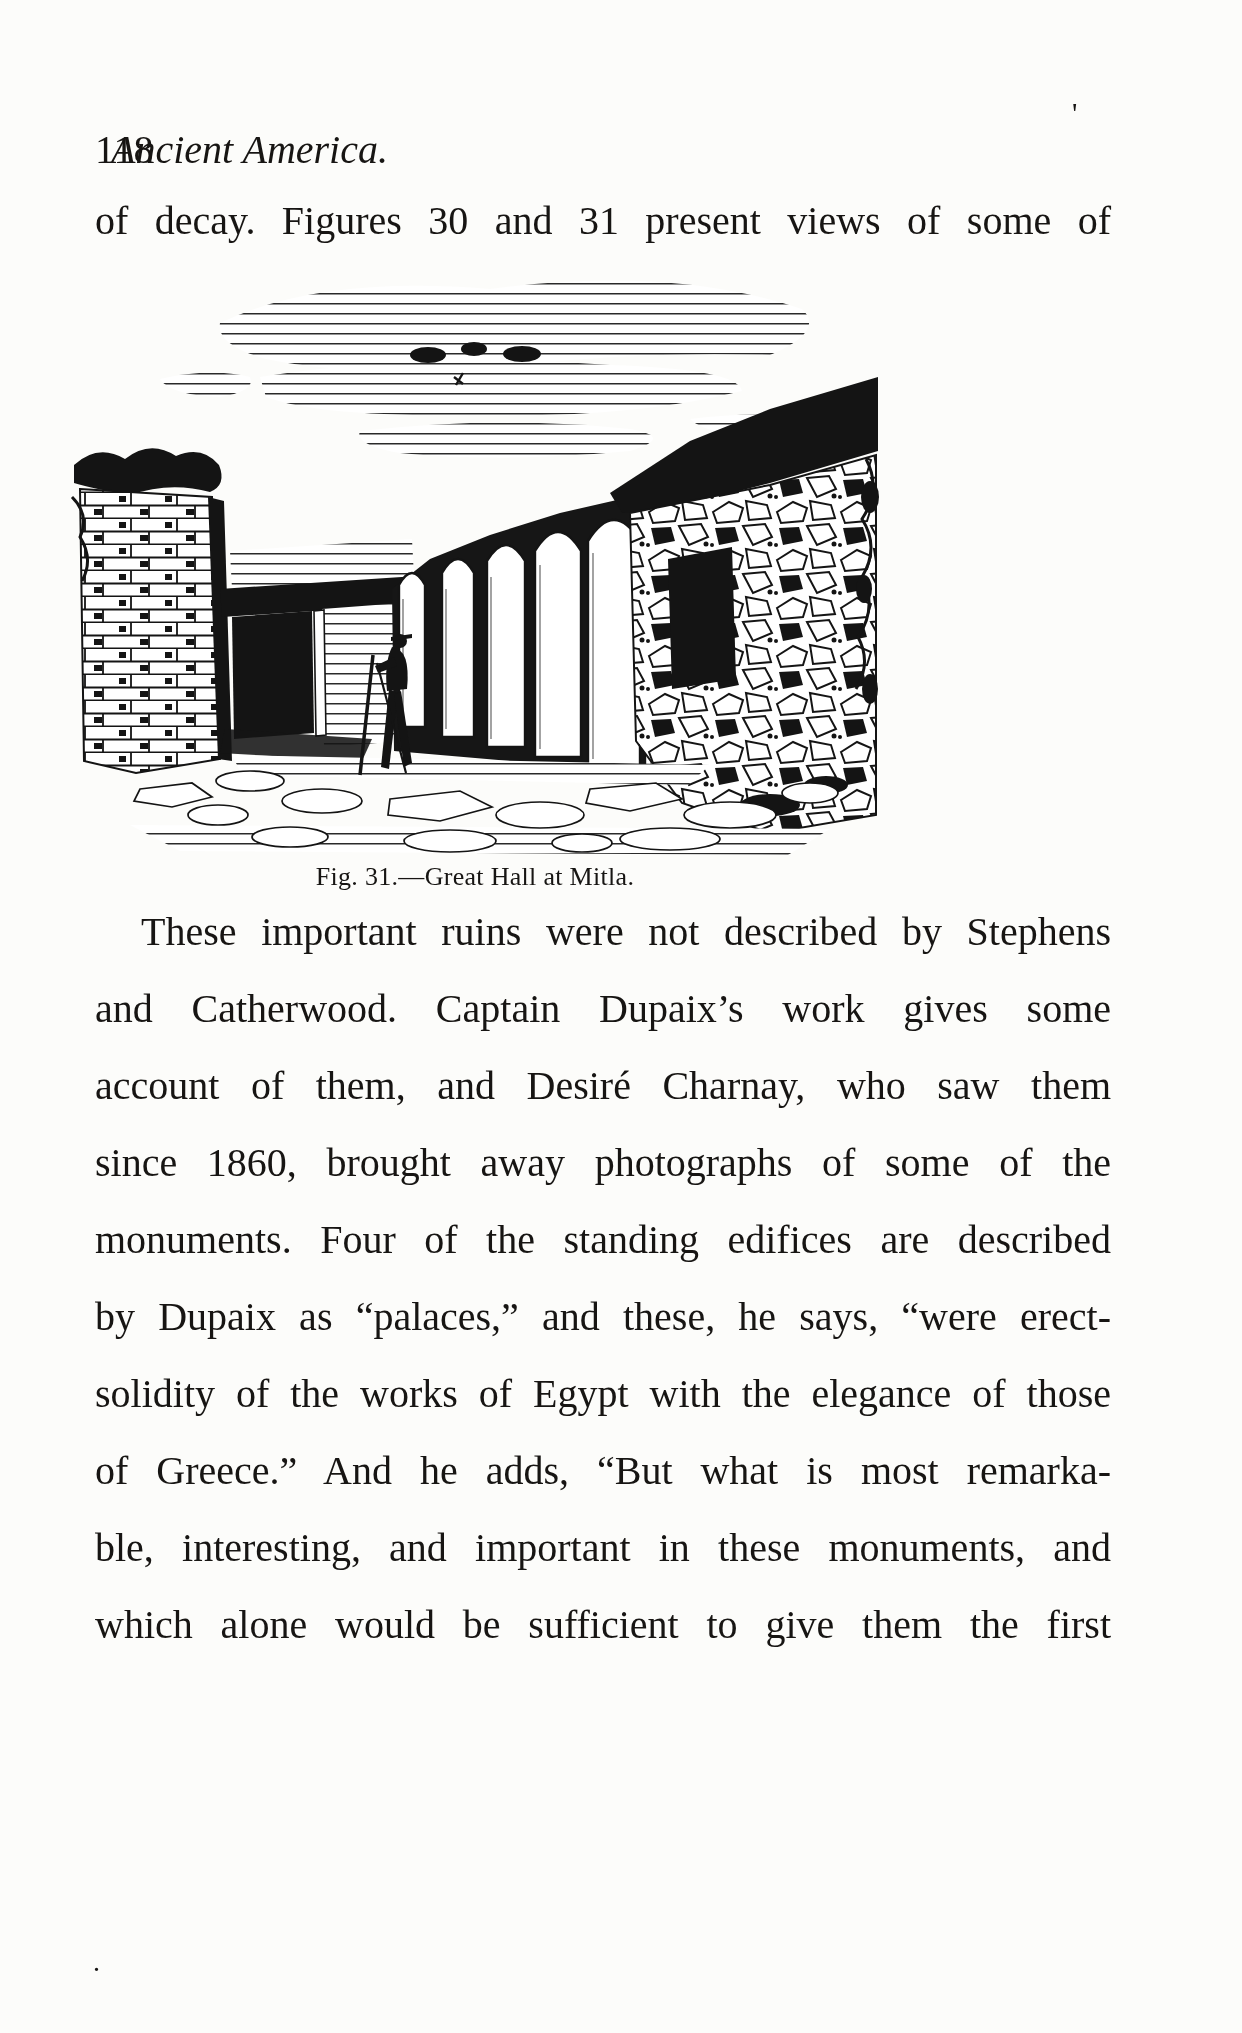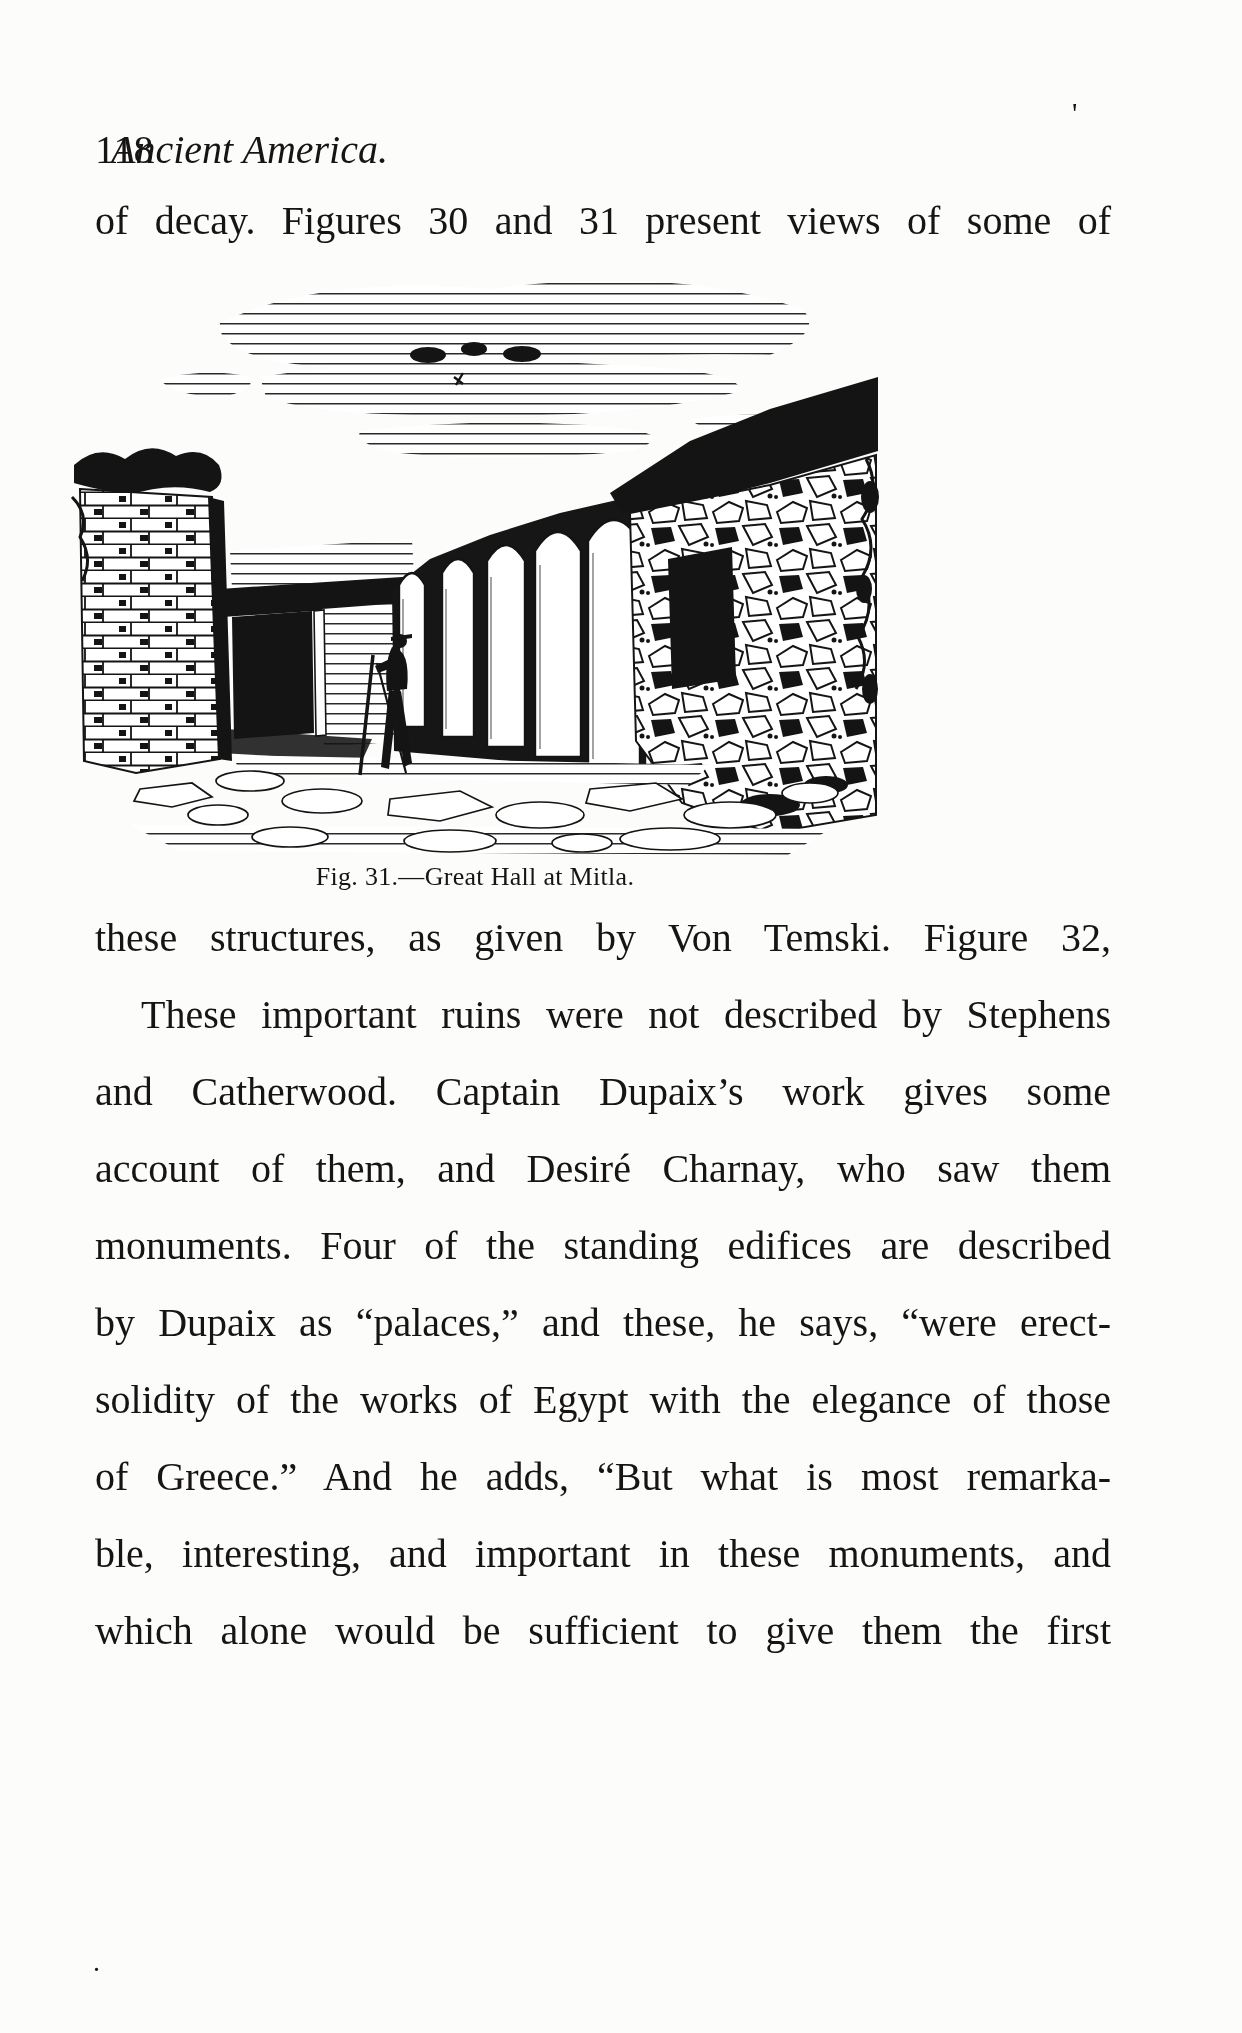--- a/index.html
+++ b/index.html
@@ -144,25 +144,25 @@
           <path d="M324,398 L305,407 L308,414 L327,407 Z"></path>
           <path d="M319,430 L311,508 L319,510 L328,434 Z"></path>
           <path d="M331,432 L342,504 L334,508 L324,436 Z"></path>
         </g>
         <path d="M303,396 L290,516" stroke="#141414" stroke-width="3.5"></path>
         <path d="M307,404 L336,514" stroke="#141414" stroke-width="2.2"></path>
       </svg>
       <figcaption class="caption">Fig. 31.—Great Hall at Mitla.</figcaption>
     </figure>
 
-    <div class="line resume">these structures, as given by Von Temski.  Figure 32,</div>
 
     <div class="line indent">These important ruins were not described by Stephens</div>
     <div class="line">and Catherwood.  Captain Dupaix’s work gives some</div>
     <div class="line">account of them, and Desiré Charnay, who saw them</div>
+    <div class="line">since 1860, brought away photographs of some of the</div>
     <div class="line">monuments.  Four of the standing edifices are described</div>
     <div class="line">by Dupaix as “palaces,” and these, he says, “were erect-</div>
     <div class="line">solidity of the works of Egypt with the elegance of those</div>
     <div class="line">of Greece.”  And he adds, “But what is most remarka-</div>
     <div class="line">ble, interesting, and important in these monuments, and</div>
     <div class="line">which alone would be sufficient to give them the first</div>
 
   </main>
 </div>
 

